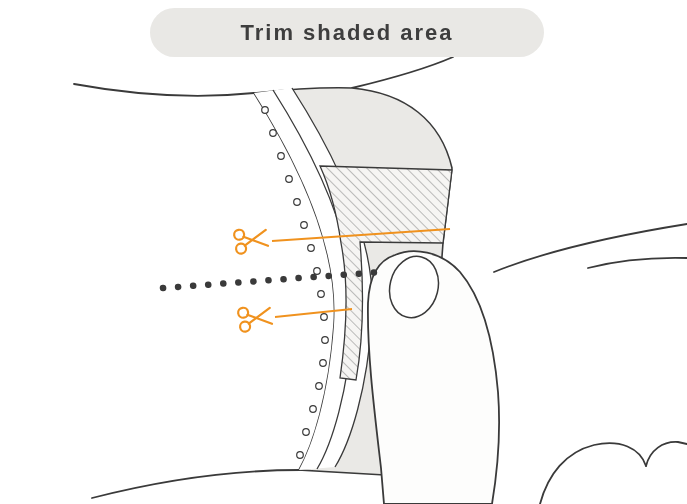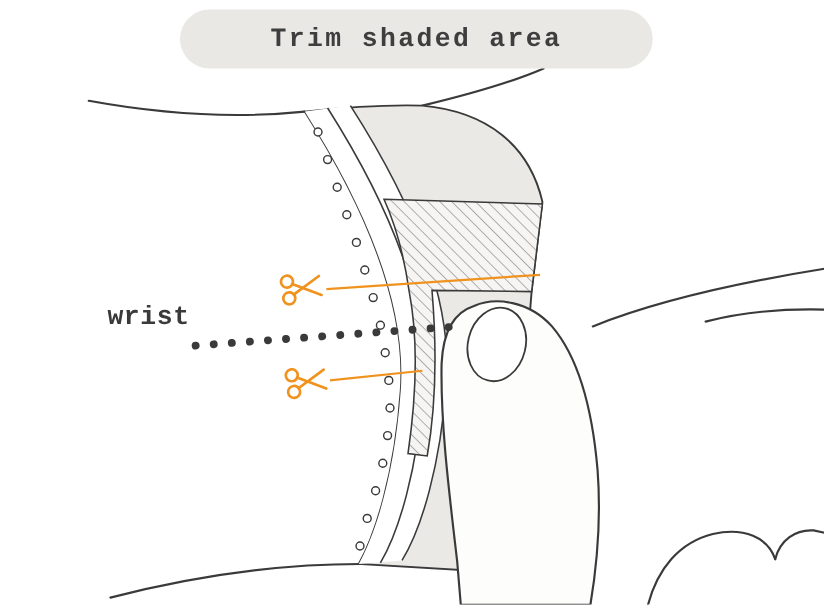--- a/index.html
+++ b/index.html
@@ -1,18 +1,18 @@
 <!DOCTYPE html>
 <html><head>
 <meta charset="utf-8">
 <style>
   html,body{margin:0;padding:0;background:#ffffff;}
   .stage{
     position:relative;width:687px;height:504px;background:#ffffff;overflow:hidden;
-    font-family:Liberation Mono, monospace;
+    font-family:Liberation Sans, sans-serif;
   }
   .stage svg{position:absolute;left:0;top:0;}
   .pill{
     position:absolute;left:150px;top:8px;width:394px;height:49px;
     background:#E9E8E5;border-radius:26px;
     display:flex;align-items:center;justify-content:center;
   }
   .pill span{
     font-size:22px;font-weight:700;letter-spacing:2px;color:#3E3E3E;
   }
@@ -104,16 +104,15 @@
       <line x1="-8" y1="-4.5" x2="15" y2="8"></line>
       <line x1="-8" y1="4.5" x2="15" y2="-8"></line>
     </g>
   </svg>
 
   <div class="pill">
     <span>Trim shaded area</span>
   </div>
 
   <div class="centre-label">
-    <div>wrist</div>
   </div>
 
 </div>
 
 </body></html>

